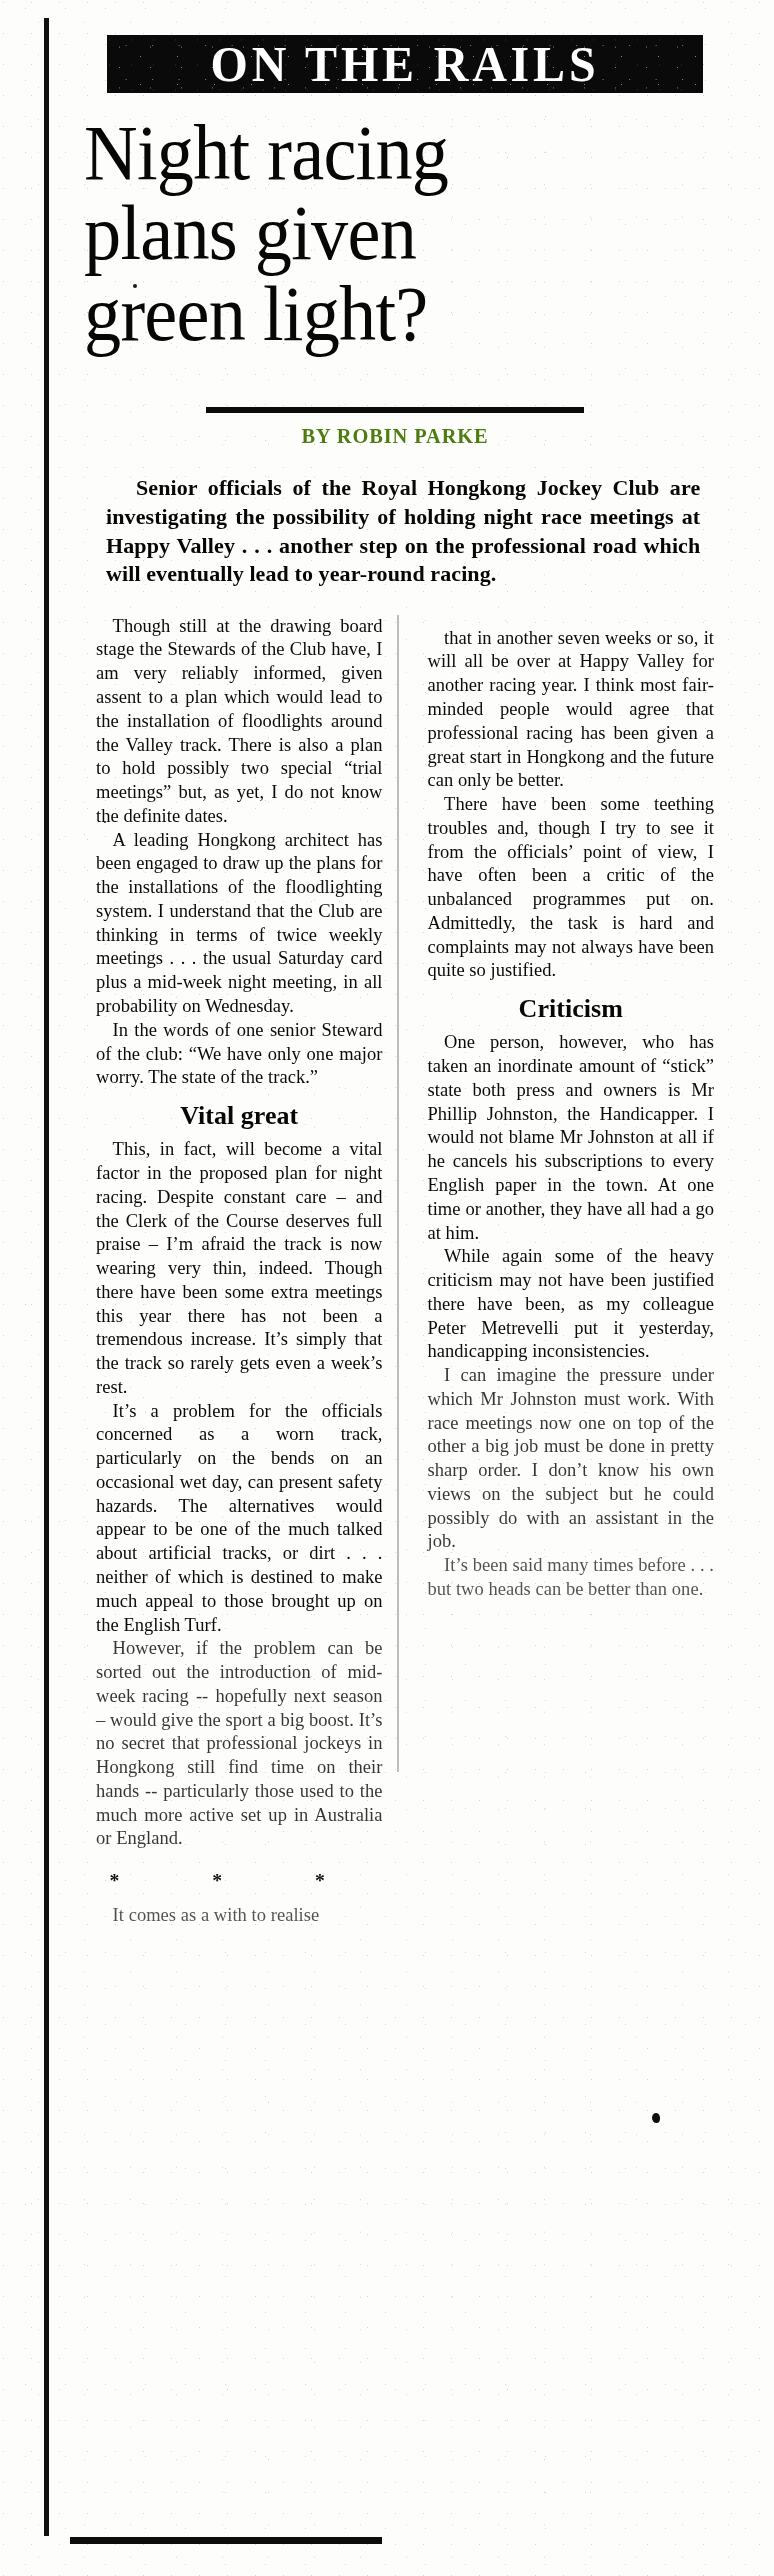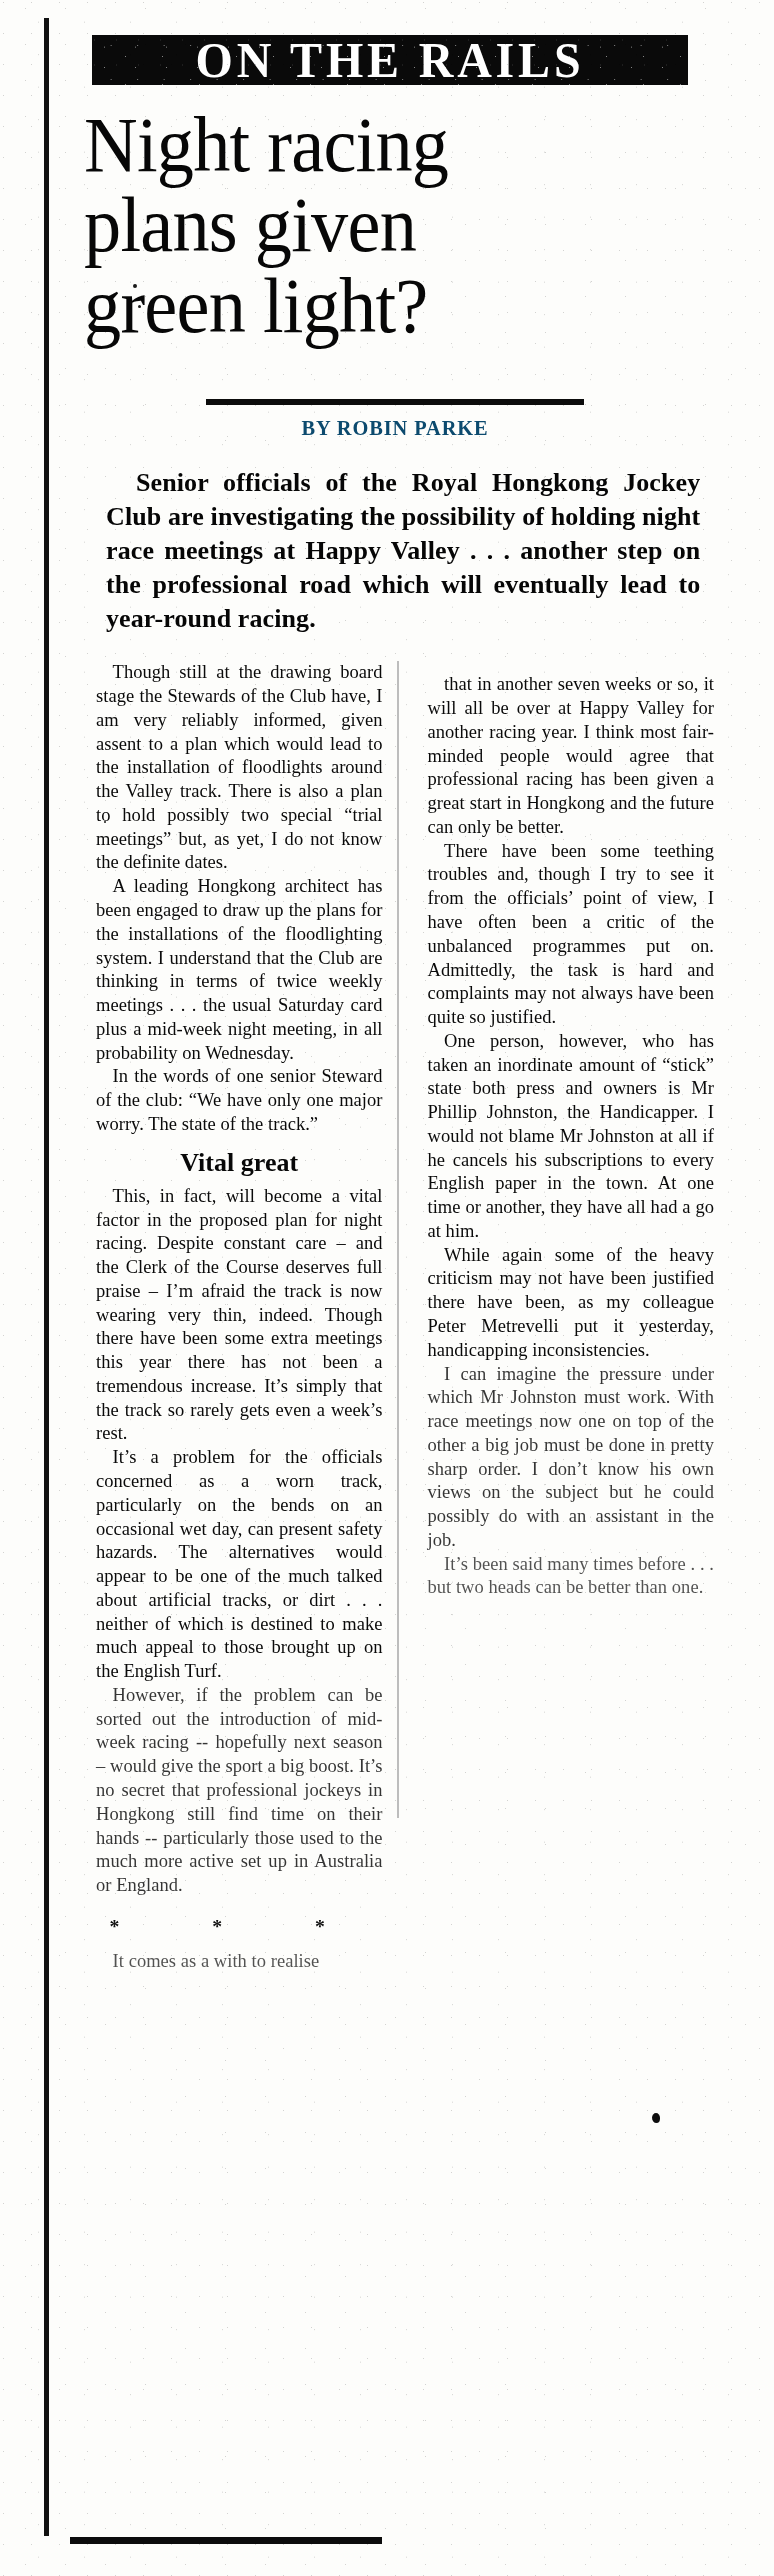--- a/index.html
+++ b/index.html
@@ -56,23 +56,23 @@
   .inner {
     position: absolute;
     left: 70px;
     top: 0;
     width: 650px;
   }
 
   
   .masthead {
     margin-top: 35px;
-    margin-left: 22px;
+    margin-left: 37px;
     width: 596px;
-    height: 50px;
+    height: 58px;
     background: #0a0a0a;
     display: flex;
     align-items: center;
     justify-content: center;
     position: relative;
     box-shadow: 0 0 0 0 #000;
   }
   .masthead::after{
     content:"";
     position:absolute; inset:0;
@@ -122,29 +122,29 @@
     background: #0c0c0c;
   }
   .byline {
     margin: 12px auto 0 auto;
     width: 484px;
     text-align: center;
     font-family: "Liberation Serif", "DejaVu Serif", serif;
     font-weight: 700;
     font-size: 20.4px;
     letter-spacing: 0.9px;
-    color: #0c4a6e;
+    color: #4d7c0f;
   }
 
   
   .standfirst {
     margin: 26px 19.7px 0 36px;
     font-family: "Liberation Serif", "DejaVu Serif", serif;
     font-weight: 700;
-    font-size: 26px;
+    font-size: 22px;
     line-height: 1.30;
     text-align: justify;
     text-indent: 30px;
     color: #060606;
     letter-spacing: 0.1px;
   }
 
   
   .columns {
     margin-top: 26px;
@@ -276,20 +276,21 @@
 
         <div class="stars">*  *  *</div>
 
         <p class="tail faded2">It comes as a with to realise</p>
       </div>
 
       <div class="col right">
         <p class="first">that in another seven weeks or so, it will all be over at Happy Valley for another racing year. I think most fair-minded people would agree that professional racing has been given a great start in Hongkong and the future can only be better.</p>
         <p>There have been some teething troubles and, though I try to see it from the officials’ point of view, I have often been a critic of the unbalanced programmes put on. Admittedly, the task is hard and complaints may not always have been quite so justified.</p>
 
+        <div class="subhead">Criticism</div>
 
         <p>One person, however, who has taken an inordinate amount of “stick” state both press and owners is Mr Phillip Johnston, the Handicapper. I would not blame Mr Johnston at all if he cancels his subscriptions to every English paper in the town. At one time or another, they have all had a go at him.</p>
         <p>While again some of the heavy criticism may not have been justified there have been, as my colleague Peter Metrevelli put it yesterday, handicapping inconsistencies.</p>
         <p class="faded">I can imagine the pressure under which Mr Johnston must work. With race meetings now one on top of the other a big job must be done in pretty sharp order. I don’t know his own views on the subject but he could possibly do with an assistant in the job.</p>
         <p class="faded2">It’s been said many times before . . . but two heads can be better than one.</p>
       </div>
 
     </div>
   </div>
 

